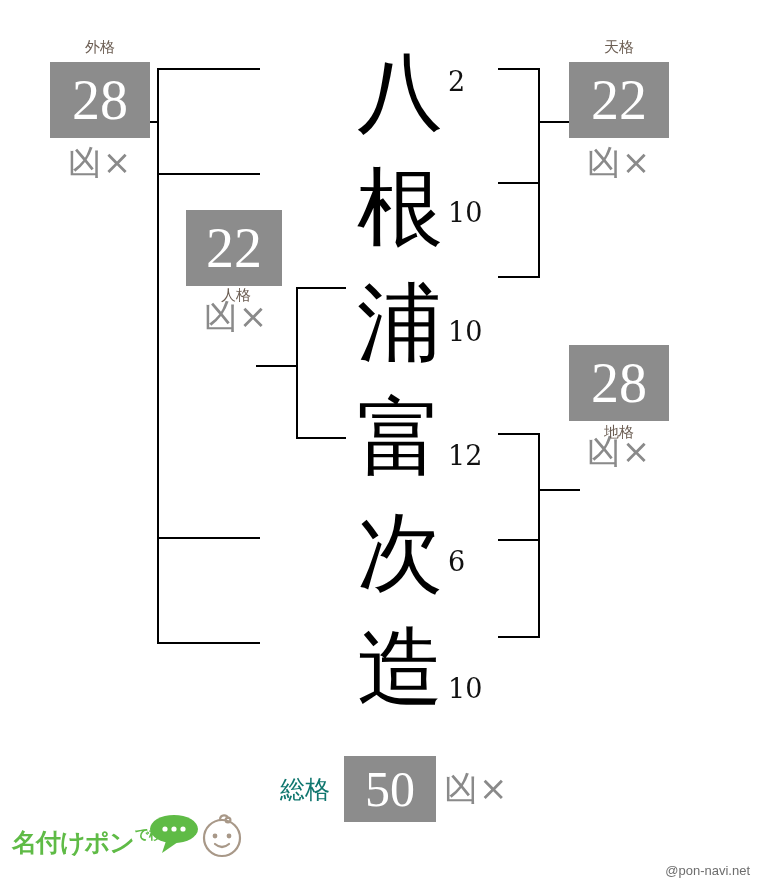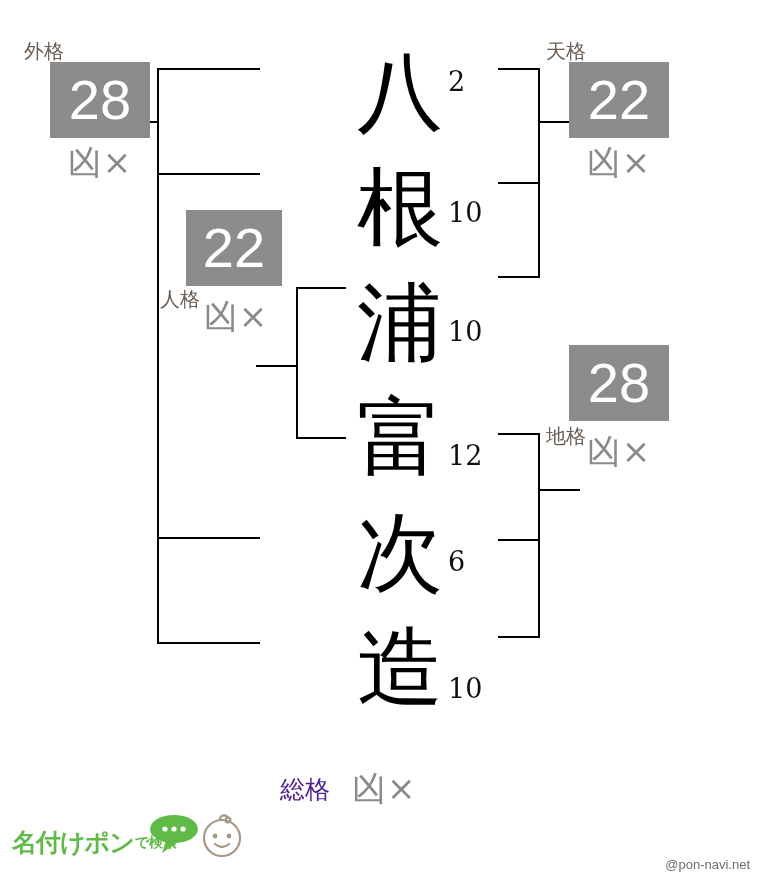--- a/index.html
+++ b/index.html
@@ -61,31 +61,31 @@
     font-size: 27px;
     color: #111111;
     white-space: nowrap;
   }
 
   
   .cell { position: absolute; }
   .cell-label {
     position: absolute;
     width: 100%;
-    text-align: left;
-    font-size: 20px;
+    text-align: center;
+    font-size: 15px;
     color: #6b5d52;
     font-family: "Liberation Sans", "DejaVu Sans", sans-serif;
     white-space: nowrap;
   }
   .num-box {
     position: absolute;
     background: #8c8c8c;
     color: #ffffff;
-    font-family: Liberation Sans, sans-serif;
+    font-family: Liberation Serif, serif;
     text-align: center;
     overflow: hidden;
   }
   .verdict {
     position: absolute;
     width: 100%;
     text-align: center;
     font-size: 34px;
     color: #8a8a8a;
     font-family: "DejaVu Sans", "Liberation Sans", sans-serif;
@@ -130,21 +130,21 @@
   #total-row {
     position: absolute;
     left: 280px;
     top: 756px;
     height: 66px;
     display: flex;
     align-items: center;
   }
   #total-row .total-label {
     font-size: 25px;
-    color: #4c1d95;
+    color: #0f766e;
     margin-right: 14px;
     font-family: "Liberation Sans", "DejaVu Sans", sans-serif;
   }
   #total-row .num-box {
     position: relative;
     width: 92px;
     height: 66px;
     line-height: 66px;
     font-size: 50px;
   }
@@ -162,21 +162,21 @@
     left: 12px;
     top: 812px;
     width: 240px;
     height: 60px;
   }
   #brand-row {
     position: absolute;
     left: 0;
     top: 14px;
     display: flex;
-    align-items: center;
+    align-items: flex-start;
   }
   .brand-main {
     font-size: 25px;
     color: #5fbb46;
     font-weight: bold;
     font-family: "Liberation Sans", "DejaVu Sans", sans-serif;
     letter-spacing: -1px;
   }
   .brand-sub {
     font-size: 14px;
@@ -198,21 +198,21 @@
     position: absolute;
     left: 128px;
     top: 0px;
     width: 112px;
     height: 48px;
   }
 
   #watermark {
     position: absolute;
     right: 10px;
-    bottom: 8px;
+    bottom: 2px;
     font-size: 13px;
     color: #6d6d6d;
     font-family: "Liberation Sans", "DejaVu Sans", sans-serif;
   }
 </style>
 </head>
 <body>
 
 <div id="stage">
 
@@ -286,20 +286,21 @@
   </div>
 
   <div class="cell" id="cell-chikaku">
     <div class="num-box">28</div>
     <div class="verdict">凶×</div>
     <div class="cell-label">地格</div>
   </div>
 
   <div id="total-row">
     <div class="total-label">総格</div>
+    <div class="num-box">50</div>
     <div class="verdict">凶×</div>
   </div>
 
   <div id="brand">
     <div id="brand-row">
       <span class="brand-main">名付けポン</span>
       <span class="brand-sub">で検索</span>
     </div>
     <div id="brand-art">
       <svg width="112" height="48" viewBox="0 0 112 48" xmlns="http://www.w3.org/2000/svg">

